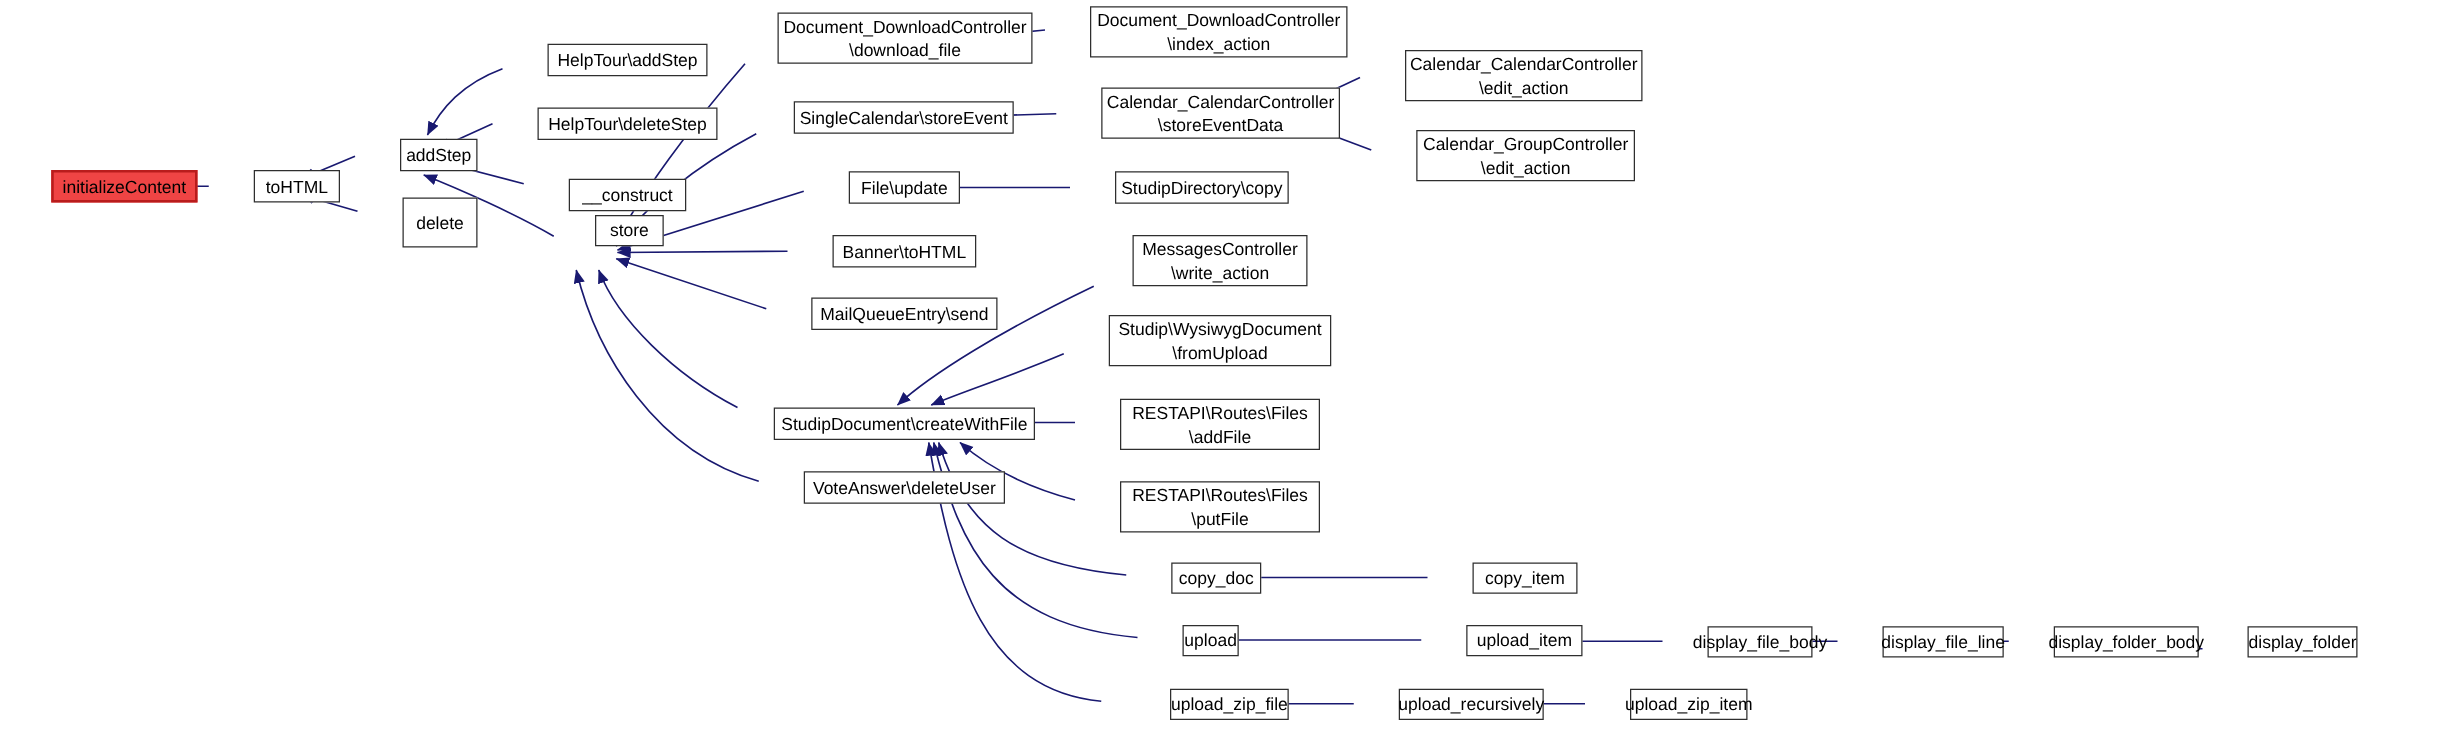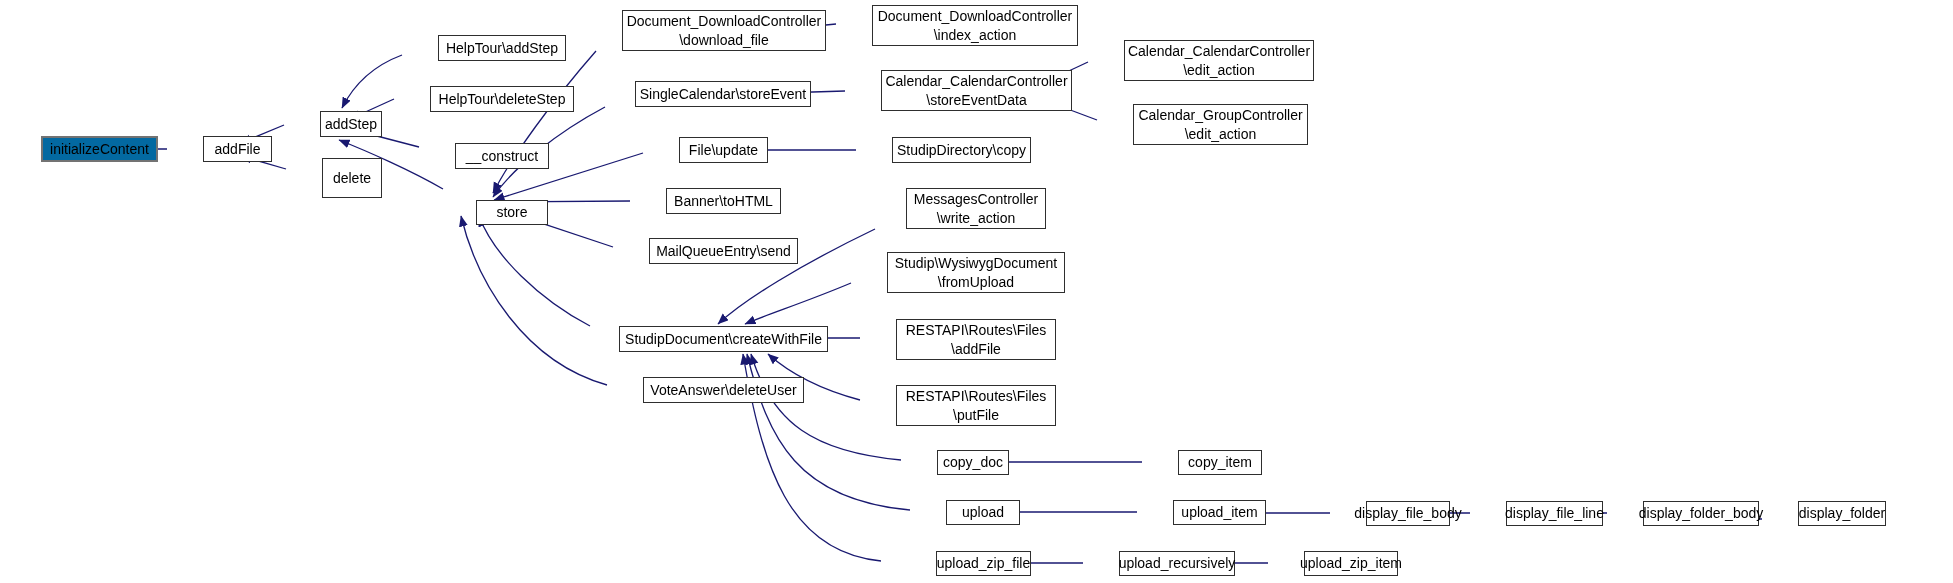--- a/index.html
+++ b/index.html
@@ -2,21 +2,21 @@
 <html><head>
 <meta charset="utf-8">
 <style>
   html,body{margin:0;padding:0;background:#ffffff;}
   #canvas{position:relative;width:1953px;height:583px;background:#ffffff;overflow:hidden;
           font-family:"Liberation Sans","DejaVu Sans",sans-serif;}
   #edges{position:absolute;left:0;top:0;width:1953px;height:583px;}
   .node{position:absolute;box-sizing:border-box;background:#ffffff;border:1px solid #2e2e2e;
         display:flex;align-items:center;justify-content:center;text-align:center;
         font-size:14px;line-height:1.3;color:#000000;white-space:pre-line;cursor:pointer;z-index:2;margin-left:36px;}
-  .node.hl{background:#0369a1;border:2px solid #737373;text-align:right;}
+  .node.hl{background:#ef4444;border:2px solid #b91c1c;text-align:right;}
 </style>
 </head>
 <body>
 
 <div id="canvas">
 
   <svg id="edges" viewBox="0 0 1953 583" fill="none" stroke="#191970" stroke-width="1.3">
     <defs>
       <marker id="arr" markerWidth="12" markerHeight="10" refX="10.5" refY="4.5" orient="auto" markerUnits="userSpaceOnUse">
         <path d="M0,0 L11,4.5 L0,9 z" fill="#191970" stroke="none"></path>
@@ -53,27 +53,27 @@
     <path d="M1330,513 L1235,513" marker-end="url(#arr)"></path>
     <path d="M1470,513 L1435,513" marker-end="url(#arr)"></path>
     <path d="M1607,513 L1572,513" marker-end="url(#arr)"></path>
     <path d="M1723,507 L1757,507" marker-end="url(#arr)"></path>
     <path d="M1762,519 L1728,519" marker-end="url(#arr)"></path>
     <path d="M1083,563 L981,563" marker-end="url(#arr)"></path>
     <path d="M1268,563 L1204,563" marker-end="url(#arr)"></path>
   </svg>
 
   <div class="node hl" style="left:5px;top:136px;width:117px;height:26px">initializeContent</div>
-  <div class="node" style="left:167px;top:136px;width:69px;height:26px">addFile</div>
+  <div class="node" style="left:167px;top:136px;width:69px;height:26px">toHTML</div>
   <div class="node" style="left:284px;top:111px;width:62px;height:26px">addStep</div>
   <div class="node" style="left:286px;top:158px;width:60px;height:40px">delete</div>
   <div class="node" style="left:402px;top:35px;width:128px;height:26px">HelpTour\addStep</div>
   <div class="node" style="left:394px;top:86px;width:144px;height:26px">HelpTour\deleteStep</div>
   <div class="node" style="left:419px;top:143px;width:94px;height:26px">__construct</div>
-  <div class="node" style="left:440px;top:200px;width:72px;height:25px">store</div>
+  <div class="node" style="left:440px;top:172px;width:55px;height:25px">store</div>
   <div class="node" style="left:586px;top:10px;width:204px;height:41px">Document_DownloadController
 \download_file</div>
   <div class="node" style="left:836px;top:5px;width:206px;height:41px">Document_DownloadController
 \index_action</div>
   <div class="node" style="left:599px;top:81px;width:176px;height:26px">SingleCalendar\storeEvent</div>
   <div class="node" style="left:845px;top:70px;width:191px;height:41px">Calendar_CalendarController
 \storeEventData</div>
   <div class="node" style="left:1088px;top:40px;width:190px;height:41px">Calendar_CalendarController
 \edit_action</div>
   <div class="node" style="left:1097px;top:104px;width:175px;height:41px">Calendar_GroupController
@@ -87,21 +87,21 @@
   <div class="node" style="left:851px;top:252px;width:178px;height:41px">Studip\WysiwygDocument
 \fromUpload</div>
   <div class="node" style="left:583px;top:326px;width:209px;height:26px">StudipDocument\createWithFile</div>
   <div class="node" style="left:860px;top:319px;width:160px;height:41px">RESTAPI\Routes\Files
 \addFile</div>
   <div class="node" style="left:860px;top:385px;width:160px;height:41px">RESTAPI\Routes\Files
 \putFile</div>
   <div class="node" style="left:607px;top:377px;width:161px;height:26px">VoteAnswer\deleteUser</div>
   <div class="node" style="left:901px;top:450px;width:72px;height:25px">copy_doc</div>
   <div class="node" style="left:1142px;top:450px;width:84px;height:25px">copy_item</div>
-  <div class="node" style="left:910px;top:500px;width:74px;height:25px">upload</div>
+  <div class="node" style="left:910px;top:500px;width:45px;height:25px">upload</div>
   <div class="node" style="left:1137px;top:500px;width:93px;height:25px">upload_item</div>
   <div class="node" style="left:1330px;top:501px;width:84px;height:25px">display_file_body</div>
   <div class="node" style="left:1470px;top:501px;width:97px;height:25px">display_file_line</div>
   <div class="node" style="left:1607px;top:501px;width:116px;height:25px">display_folder_body</div>
   <div class="node" style="left:1762px;top:501px;width:88px;height:25px">display_folder</div>
   <div class="node" style="left:900px;top:551px;width:95px;height:25px">upload_zip_file</div>
   <div class="node" style="left:1083px;top:551px;width:116px;height:25px">upload_recursively</div>
   <div class="node" style="left:1268px;top:551px;width:94px;height:25px">upload_zip_item</div>
 
 </div>

